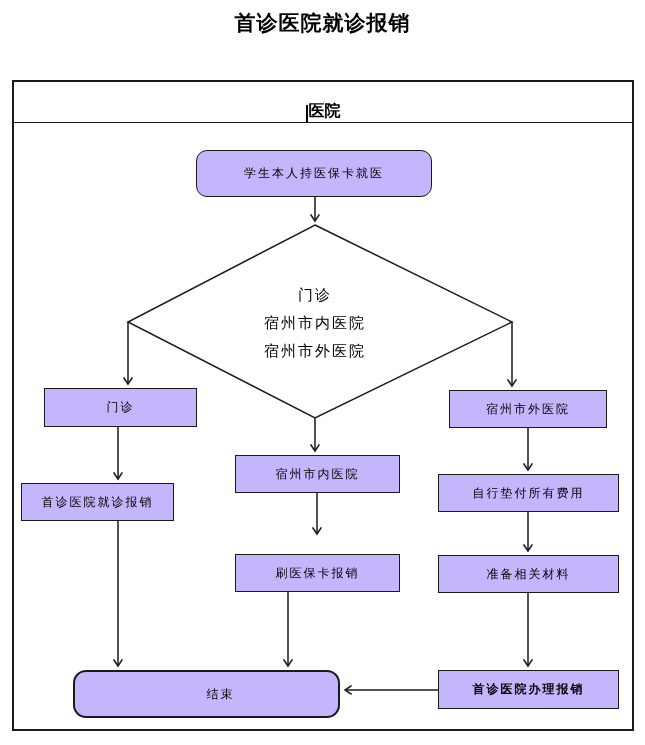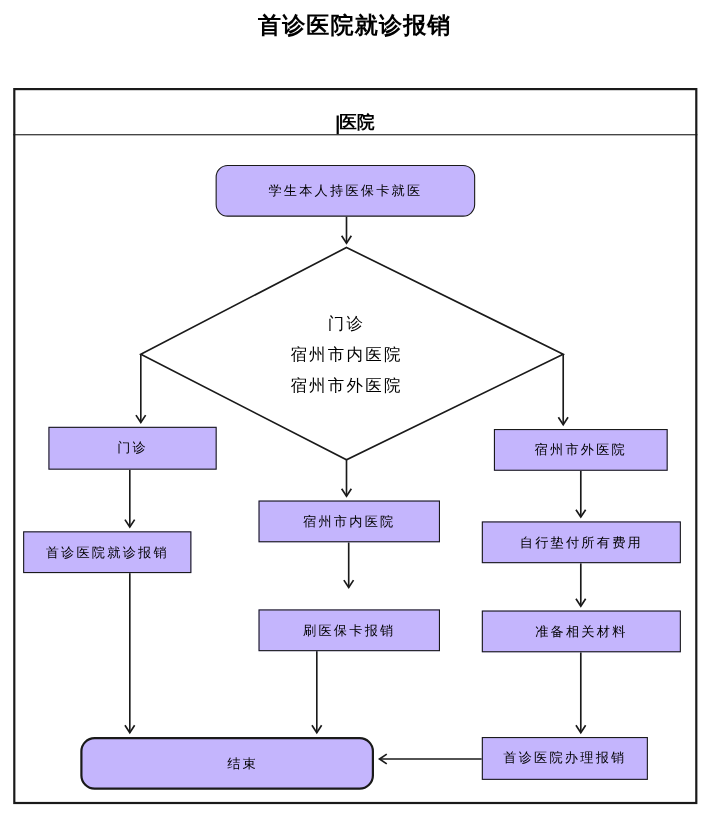--- a/index.html
+++ b/index.html
@@ -46,21 +46,21 @@
   }
   
   #node-start{left:196px;top:150px;width:236px;height:47px;border-radius:11px;}
   #node-outpatient{left:44px;top:388px;width:153px;height:39px;}
   #node-first-visit-reimburse{left:21px;top:483px;width:153px;height:38px;}
   #node-in-city-hospital{left:235px;top:455px;width:165px;height:38px;}
   #node-swipe-card{left:235px;top:538px;width:165px;height:38px;margin-top:16px;}
   #node-out-city-hospital{left:449px;top:390px;width:158px;height:38px;}
   #node-self-pay{left:438px;top:474px;width:181px;height:38px;}
   #node-prepare-materials{left:438px;top:555px;width:181px;height:38px;}
-  #node-process-reimburse{left:438px;top:670px;width:151px;height:39px;}
+  #node-process-reimburse{left:438px;top:670px;width:181px;height:39px;font-weight:bold;}
   #node-end{left:73px;top:670px;width:267px;height:48px;border-radius:13px;border-width:2px;padding-left:28px;}
   #decision-text{
     position:absolute;left:215px;top:281px;width:200px;
     text-align:center;font-size:15px;line-height:28px;letter-spacing:2px;
     background:transparent;
   }
 </style>
 </head>
 <body>
 

